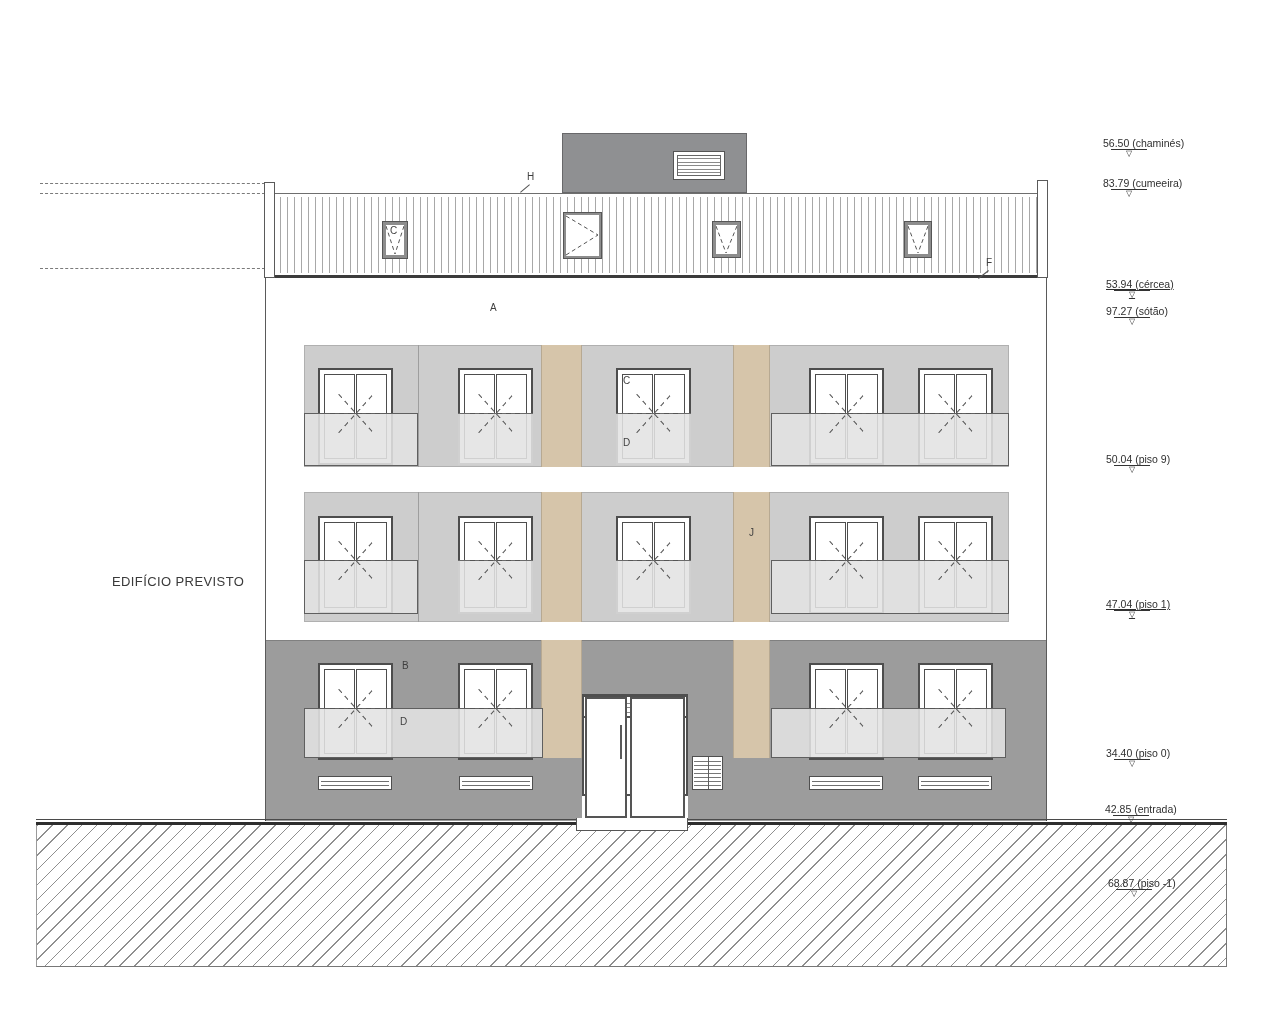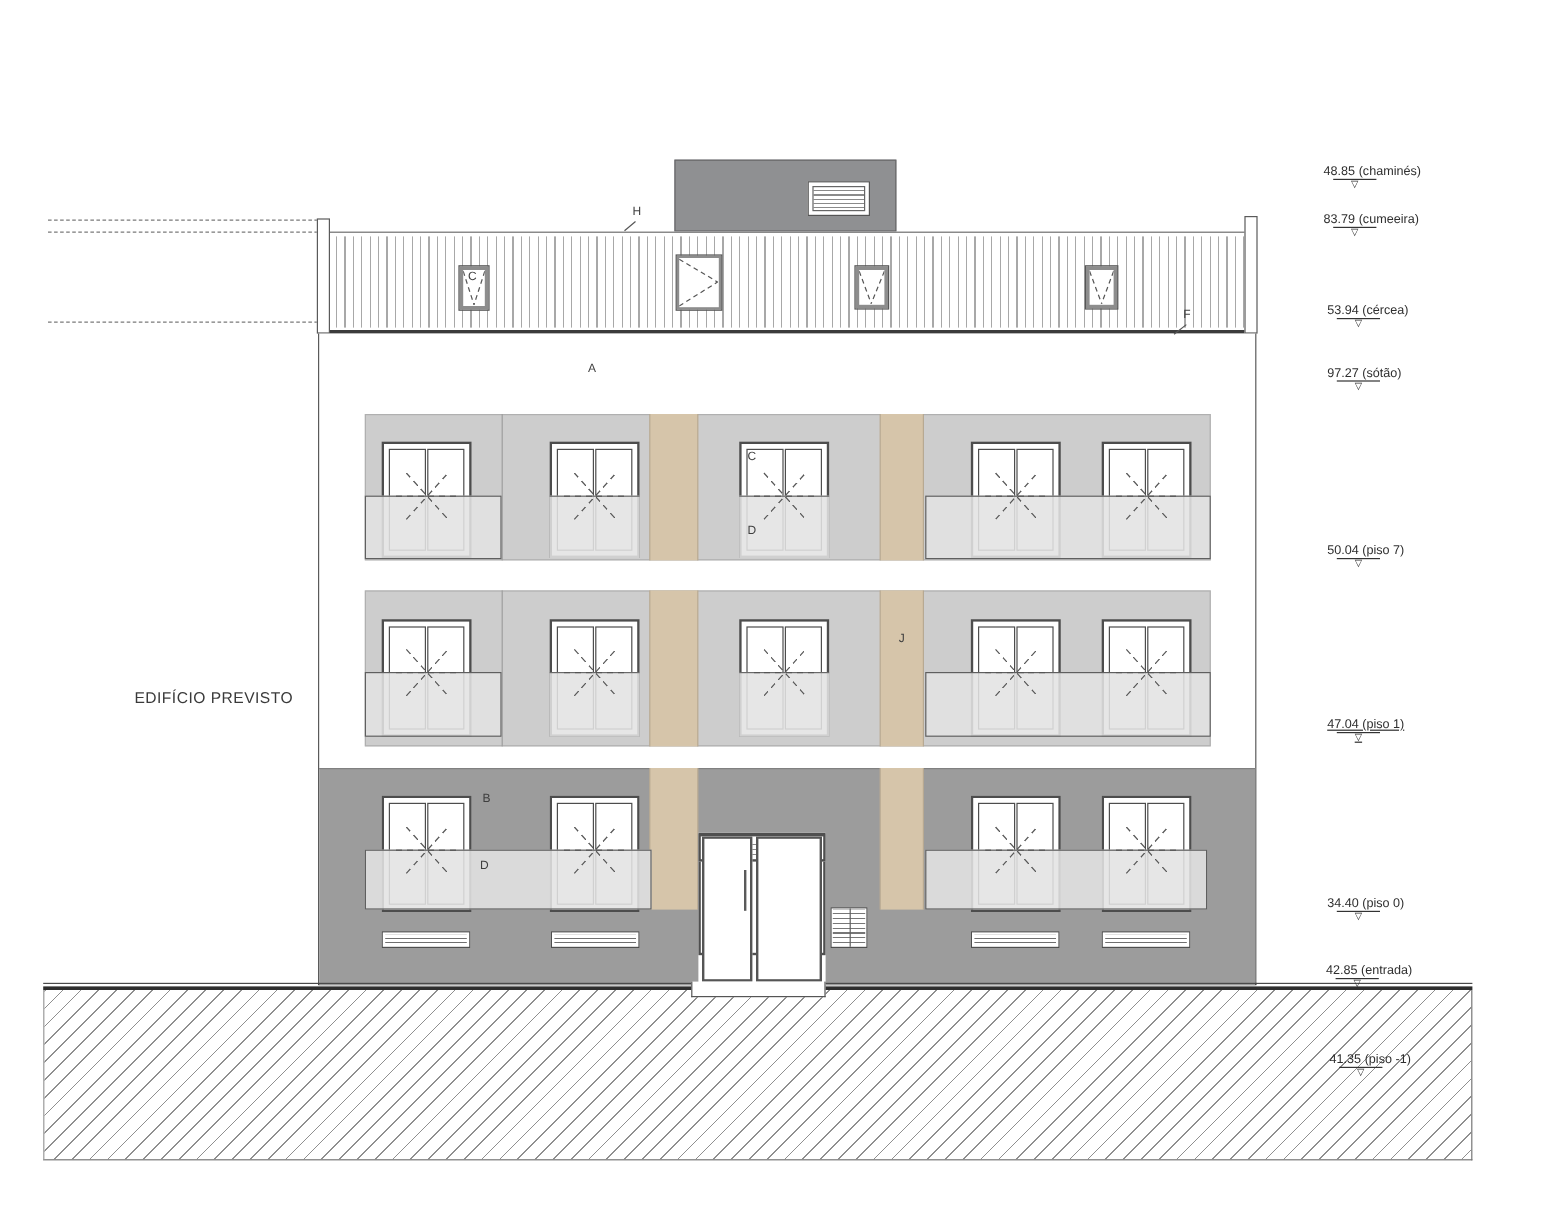--- a/index.html
+++ b/index.html
@@ -328,23 +328,23 @@
   <div class="leader abs" style="left:519px;top:188px;width:12px;transform:rotate(-40deg);"></div>
   <span class="letter abs" style="left:986px;top:258px;">F</span>
   <div class="leader abs" style="left:977px;top:274px;width:13px;transform:rotate(-38deg);"></div>
   <span class="letter abs" style="left:390px;top:226px;">C</span>
 
   <div id="terrain-thin" class="abs"></div>
   <div id="terrain-thick" class="abs"></div>
   <div id="hatch" class="abs"></div>
   <div id="entry-step" class="abs"></div>
 
-  <div class="lvl" style="left:1103px;top:137px;"><span>48.85 (chaminés)</span><span class="mk">▽</span></div>
+  <div class="lvl" style="left:1103px;top:137px;"><span>56.50 (chaminés)</span><span class="mk">▽</span></div>
   <div class="lvl" style="left:1103px;top:177px;"><span>83.79 (cumeeira)</span><span class="mk">▽</span></div>
-  <div class="lvl" style="left:1106px;top:253px;"><span>53.94 (cércea)</span><span class="mk">▽</span></div>
+  <div class="lvl" style="left:1106px;top:278px;text-decoration:underline;"><span>53.94 (cércea)</span><span class="mk">▽</span></div>
   <div class="lvl" style="left:1106px;top:305px;"><span>97.27 (sótão)</span><span class="mk">▽</span></div>
-  <div class="lvl" style="left:1106px;top:453px;"><span>50.04 (piso 7)</span><span class="mk">▽</span></div>
+  <div class="lvl" style="left:1106px;top:453px;"><span>50.04 (piso 9)</span><span class="mk">▽</span></div>
   <div class="lvl" style="left:1106px;top:598px;text-decoration:underline;"><span>47.04 (piso 1)</span><span class="mk">▽</span></div>
   <div class="lvl" style="left:1106px;top:747px;"><span>34.40 (piso 0)</span><span class="mk">▽</span></div>
   <div class="lvl" style="left:1105px;top:803px;z-index:5;"><span>42.85 (entrada)</span><span class="mk">▽</span></div>
-  <div class="lvl" style="left:1108px;top:877px;z-index:5;"><span>41.35 (piso -1)</span><span class="mk">▽</span></div>
+  <div class="lvl" style="left:1108px;top:877px;z-index:5;"><span>68.87 (piso -1)</span><span class="mk">▽</span></div>
 
 </div>
 
 </body></html>

